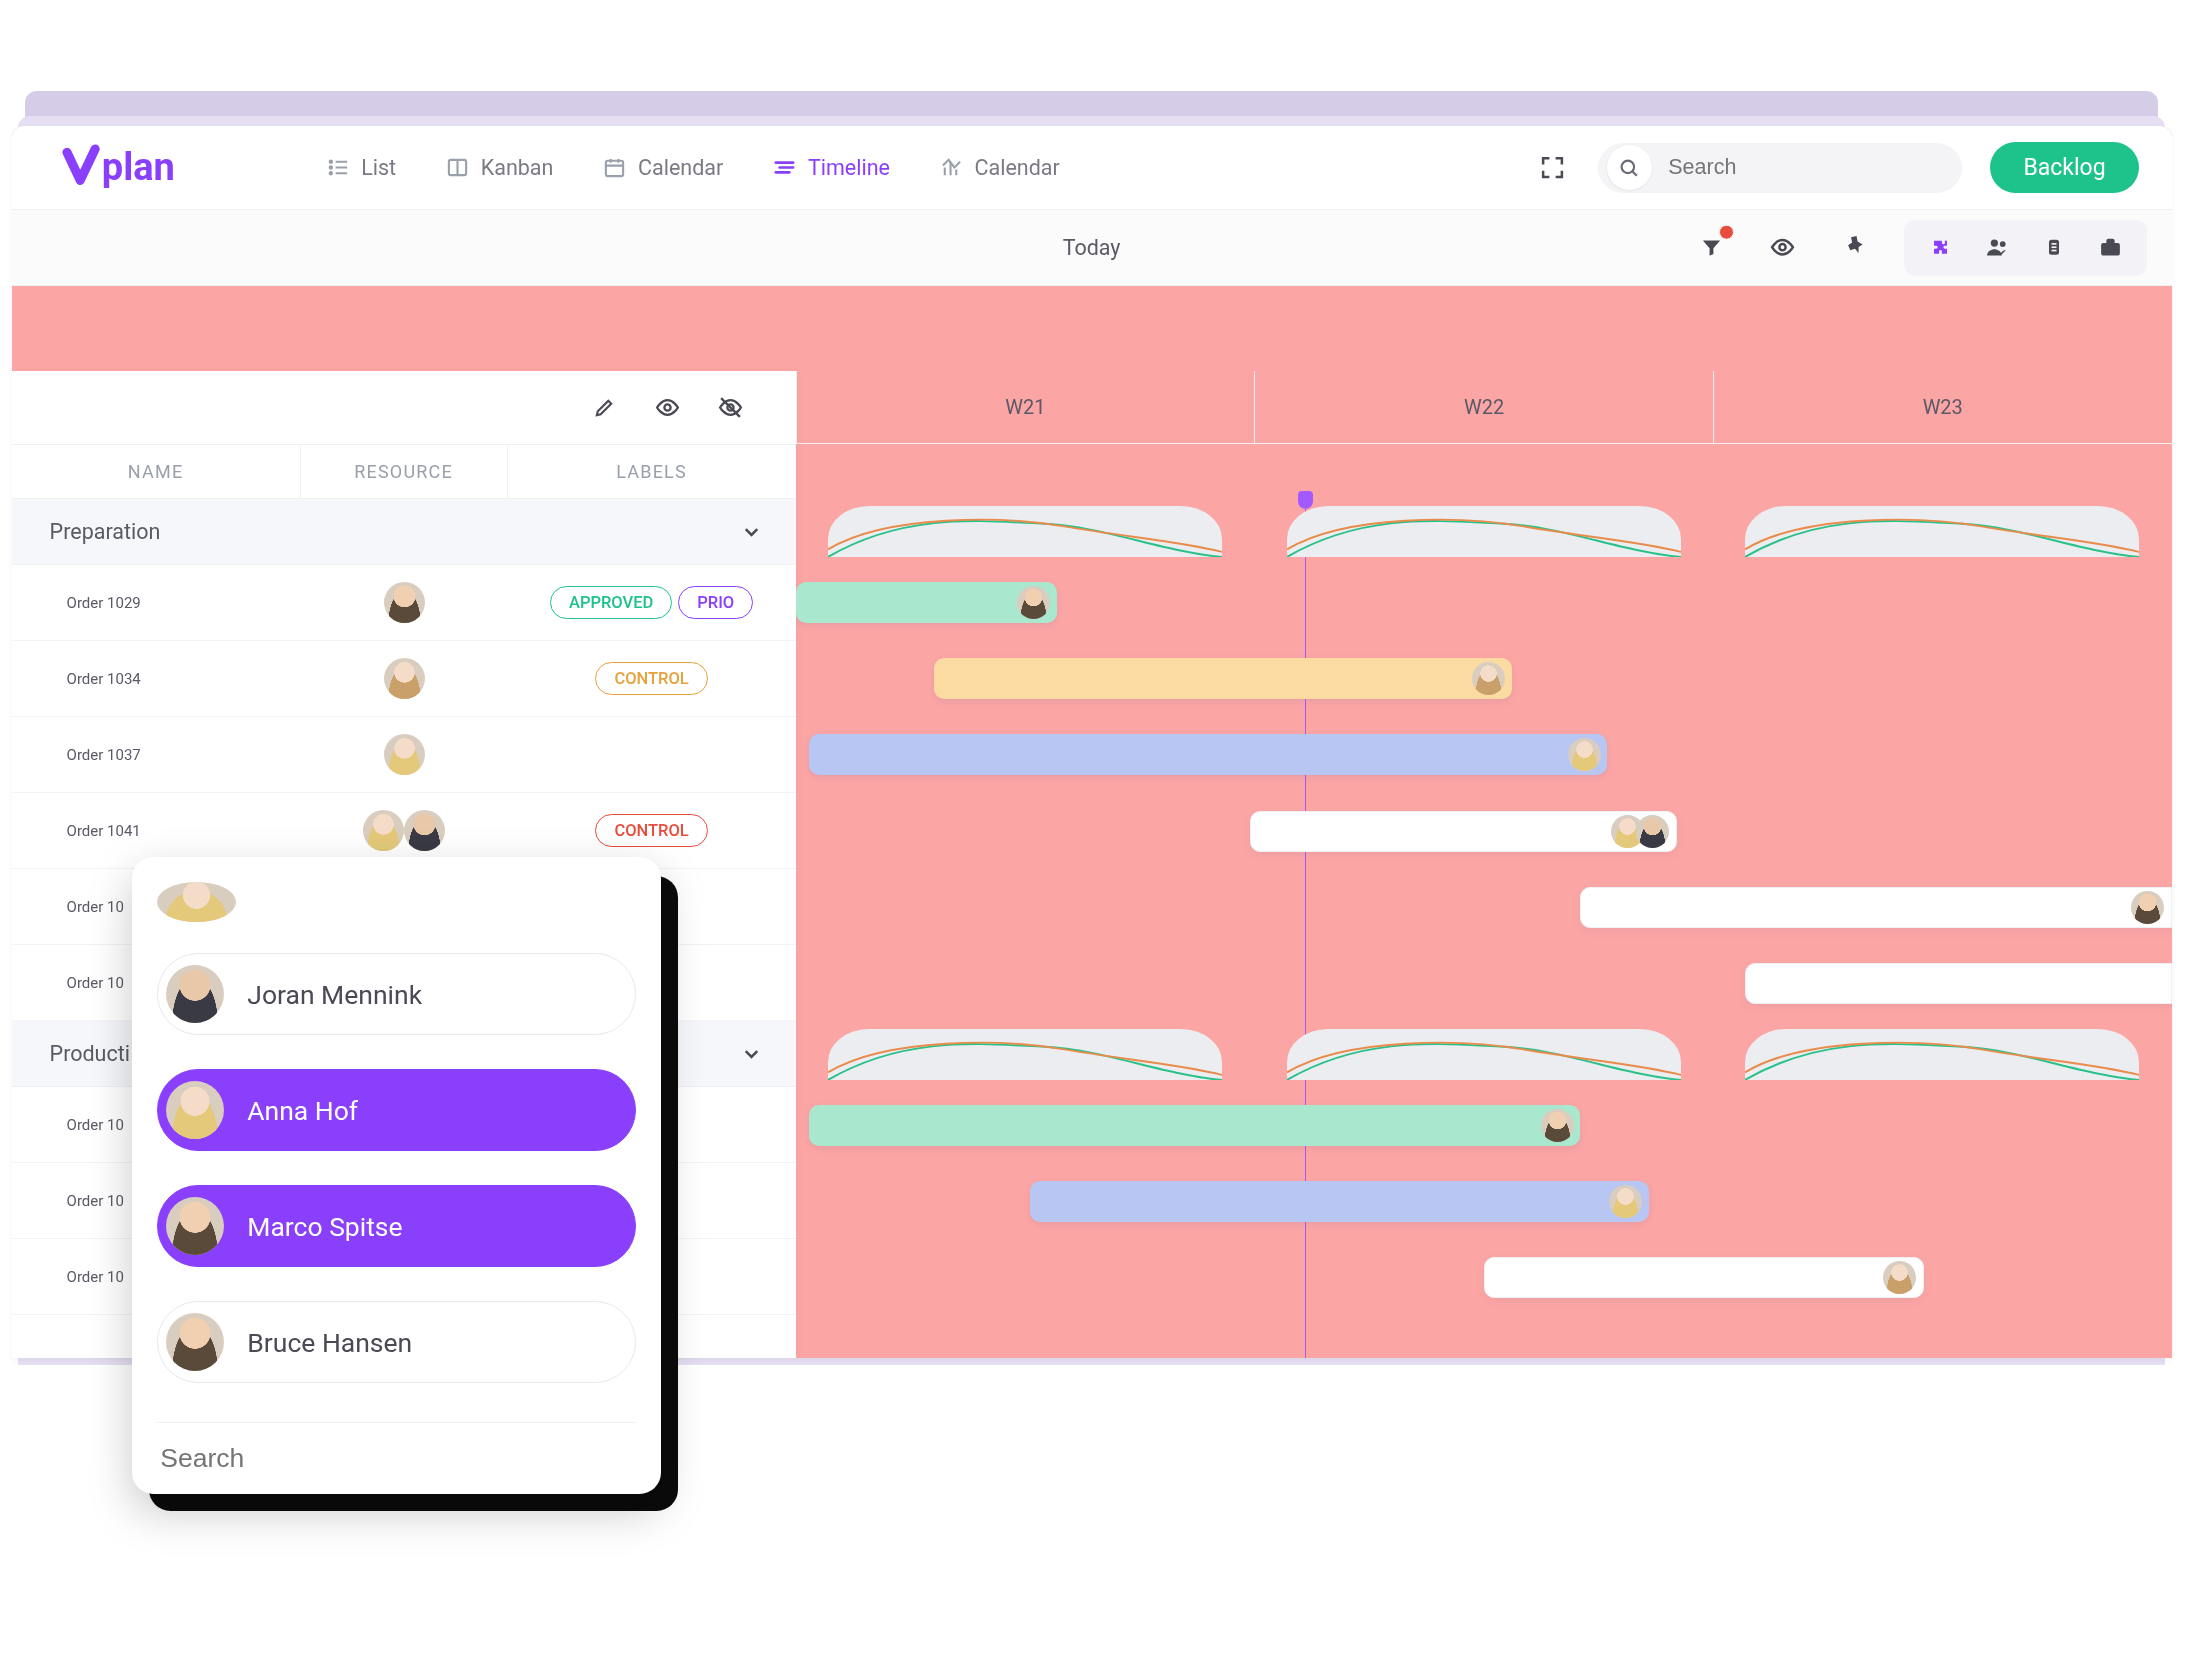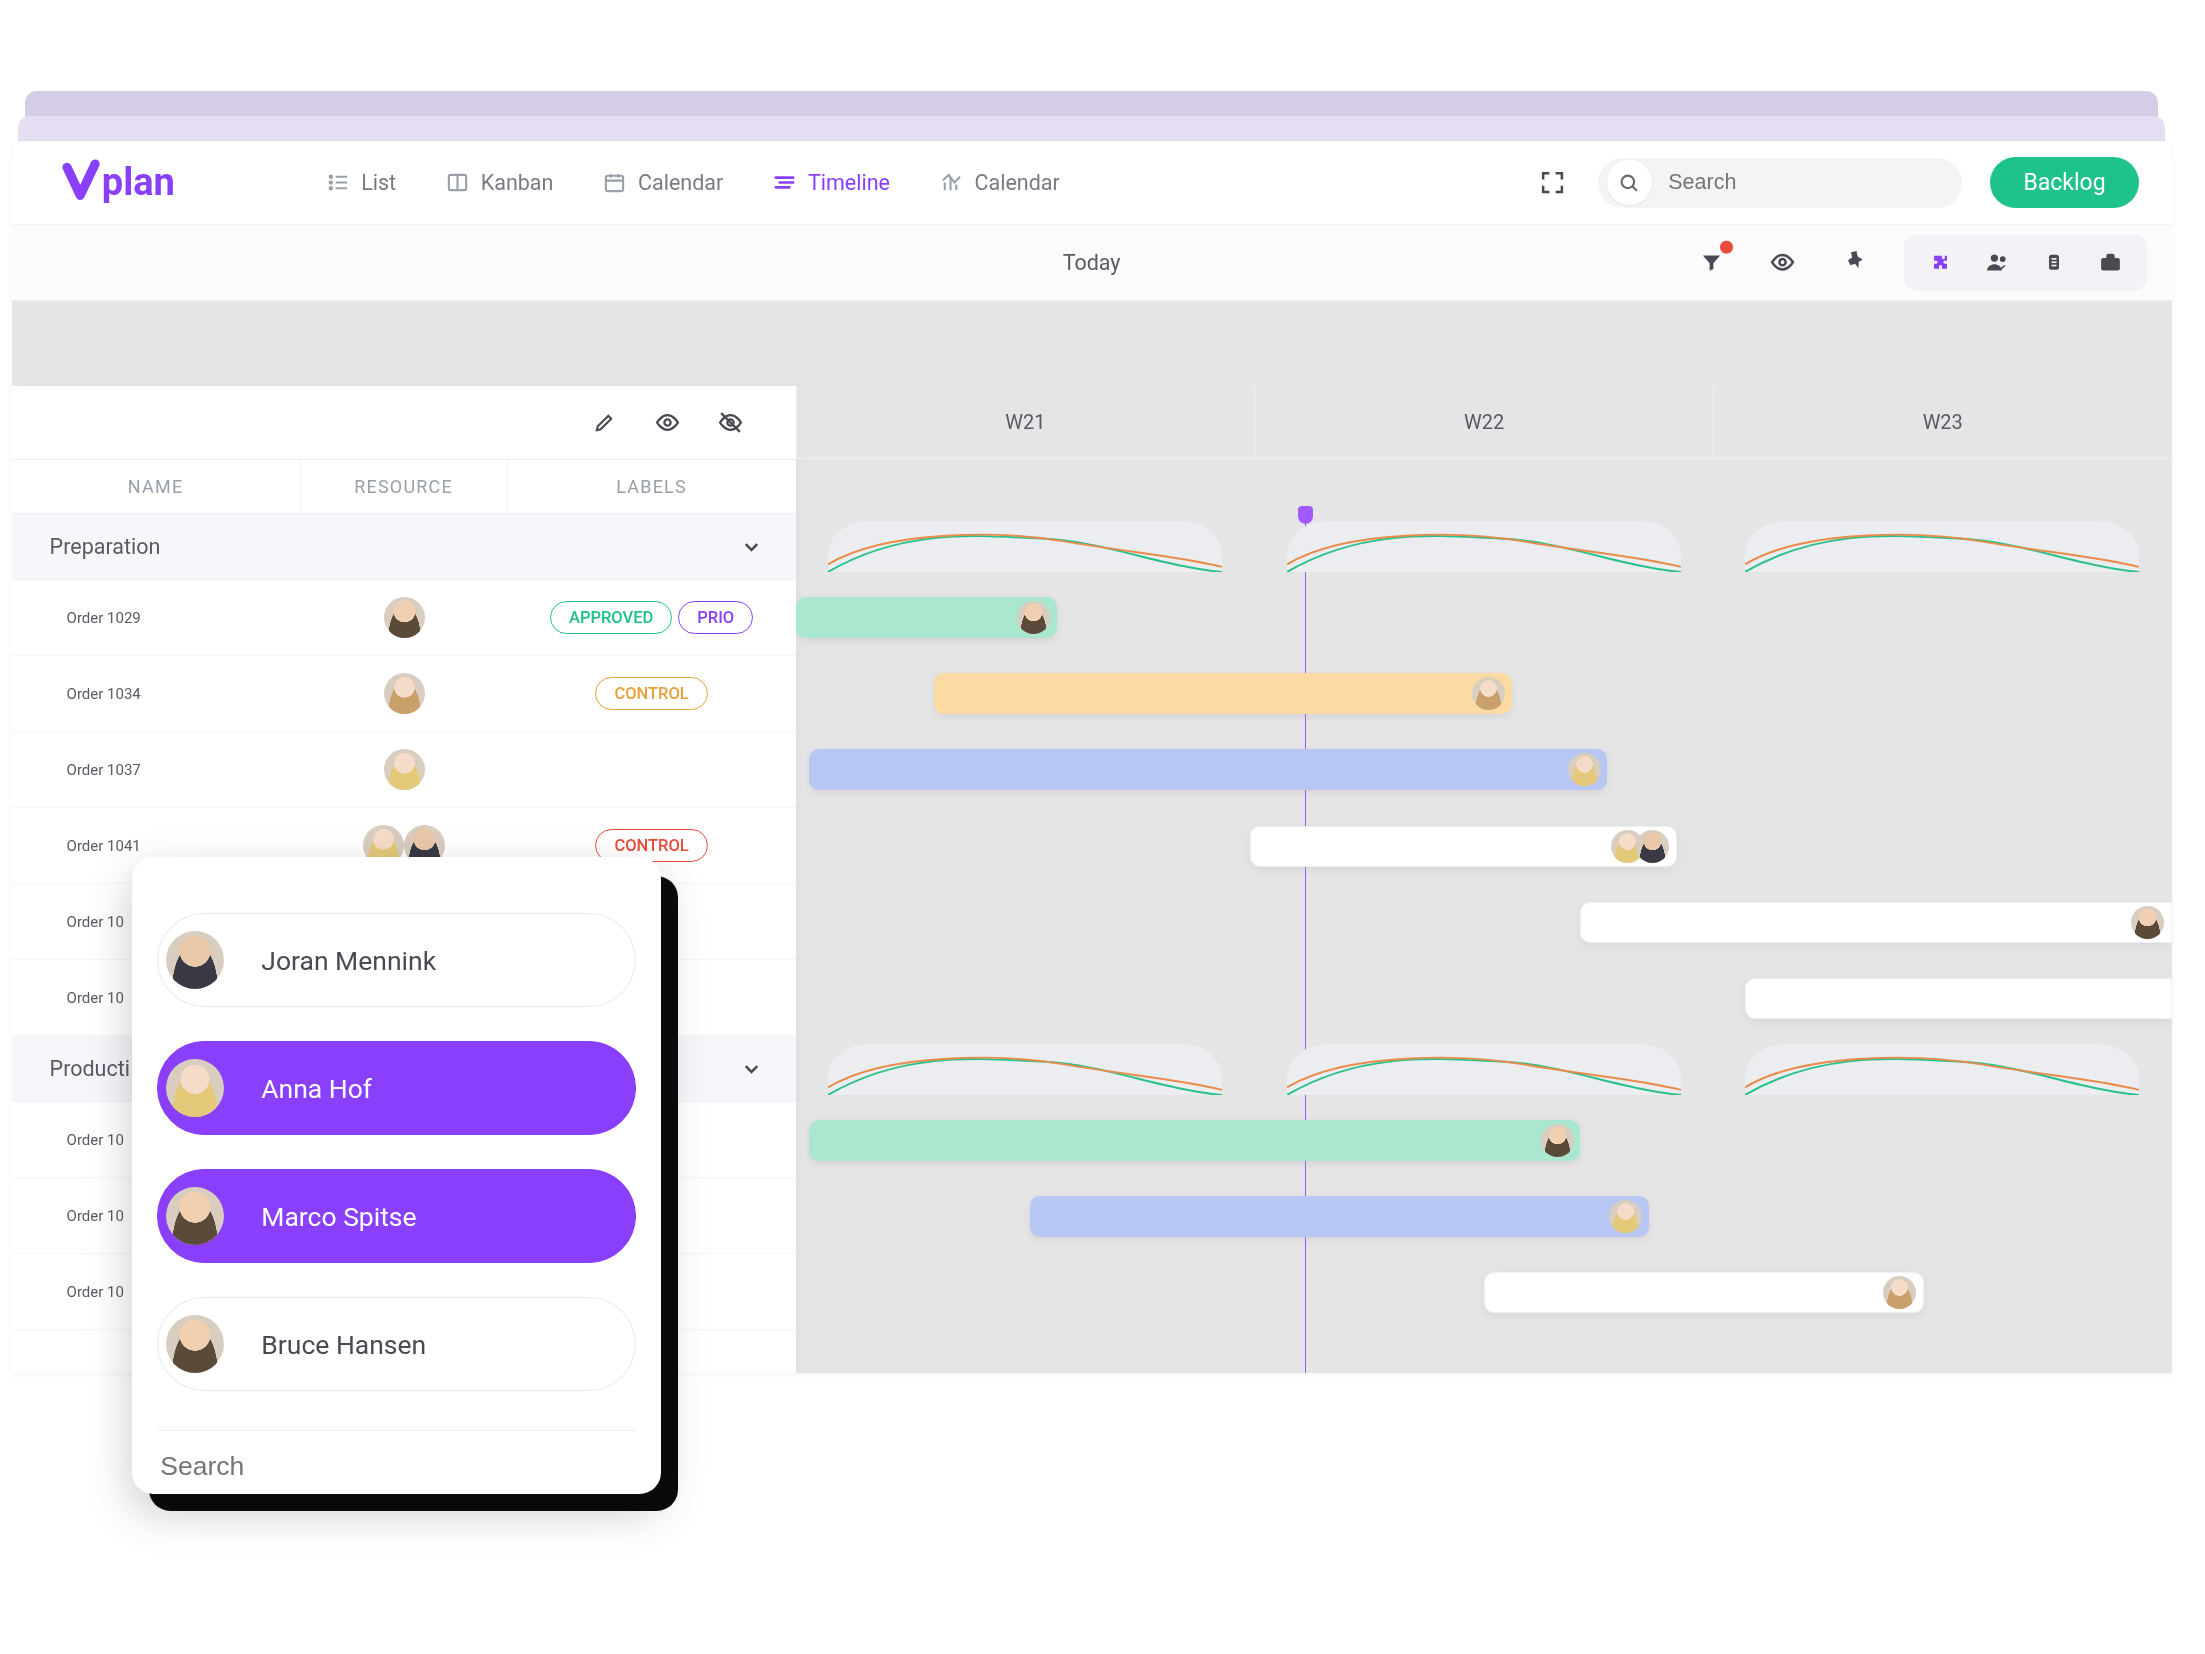--- a/index.html
+++ b/index.html
@@ -2,21 +2,21 @@
 <html style="font-size:13.2px"><head>
 <meta charset="utf-8">
 <style>
   * { margin: 0; padding: 0; box-sizing: border-box; }
   html, body { width: 2205px; height: 1655px; font-family: -apple-system, "Segoe UI", Roboto, sans-serif; background: #fff; }
   .stage { position: relative; width: 2205px; height: 1655px; overflow: hidden; }
 
   .stack-bg1 { position: absolute; left: 25px; top: 91px; width: 2133px; height: 1265px; background: #d5cce7; border-radius: 11.6px 11.6px 0 0; }
   .stack-bg2 { position: absolute; left: 18px; top: 116px; width: 2147px; height: 1249px; background: #e6dff3; border-radius: 11.6px 11.6px 0 0; }
 
-  .app { position: absolute; left: 11.6px; top: 141px; width: 2160px; height: 1232px; background: #e5e5e5; border-radius: 11.6px 11.6px 0 0; overflow: hidden; box-shadow: 0 1.7px 5px rgba(0,0,0,0.05); }
+  .app { position: absolute; left: 11.6px; top: 126px; width: 2160px; height: 1232px; background: #fca5a5; border-radius: 11.6px 11.6px 0 0; overflow: hidden; box-shadow: 0 1.7px 5px rgba(0,0,0,0.05); }
 
   .topbar { position: relative; height: 84px; background: #fff; display: flex; align-items: center; padding: 0 33px 0 50px; border-bottom: 0.8px solid #f0f0f3; }
   .logo { display: flex; align-items: center; gap: 3.3px; margin-right: 116px; }
   .logo svg { display: block; }
 
   .views { display: flex; align-items: center; gap: 50px; }
   .view-item { display: flex; align-items: center; gap: 11.6px; font-size: 21.5px; color: #7a7a85; cursor: pointer; }
   .view-item svg { width: 23px; height: 23px; }
   .view-item.active { color: #8a3ffc; }
   .view-item.active svg path, .view-item.active svg rect, .view-item.active svg line { stroke: #8a3ffc; }
@@ -87,21 +87,21 @@
 
   .now-line { position: absolute; top: 0; bottom: 0; width: 1.7px; background: #a259ff; left: 509px; }
   .now-line::before { content: ""; position: absolute; top: -6.6px; left: -6.6px; width: 15px; height: 18px; background: #a259ff; border-radius: 4.1px 4.1px 7.4px 7.4px; }
 
   
   .popover-shadow { position: absolute; left: 149px; top: 876px; width: 529px; height: 635px; background: #0b0b0c; border-radius: 21.5px; }
   .popover { position: absolute; left: 132px; top: 857px; width: 529px; height: 637px; background: #fff; border-radius: 21.5px; box-shadow: 0 16.5px 45px rgba(0,0,0,0.22); padding: 25px 25px 0 25px; display: flex; flex-direction: column; }
   .popover .big-av { width: 79px; height: 79px; border-radius: 50%; background: #d8cdbf; position: relative; overflow: hidden; margin-bottom: 31px; }
   .popover .big-av::after { content: ""; position: absolute; inset: 0; background: radial-gradient(circle at 50% 33%, #f5dcc8 0, #f5dcc8 28%, transparent 29%), radial-gradient(ellipse at 50% 100%, #e4c97a 0, #e4c97a 55%, transparent 56%); }
 
-  .person-chip { height: 94px; border-radius: 826px; display: flex; align-items: center; gap: 37px; padding-left: 8.3px; border: 1.7px solid #e8e8ee; margin-bottom: 34px; cursor: pointer; }
+  .person-chip { height: 82px; border-radius: 826px; display: flex; align-items: center; gap: 23px; padding-left: 8.3px; border: 1.7px solid #e8e8ee; margin-bottom: 34px; cursor: pointer; }
   .person-chip .avatar { width: 58px; height: 58px; }
   .person-chip span { font-size: 26.5px; color: #4a4a55; }
   .person-chip.sel { background: #8a3ffc; border-color: #8a3ffc; }
   .person-chip.sel span { color: #fff; }
 
   .pop-search { margin-top: 5px; border-top: 0.8px solid #f0f0f3; padding: 20px 3.3px; }
   .pop-search input { border: none; font-size: 26.5px; color: #a2a2aa; outline: none; width: 100%; }
 
 </style>
 </head>

